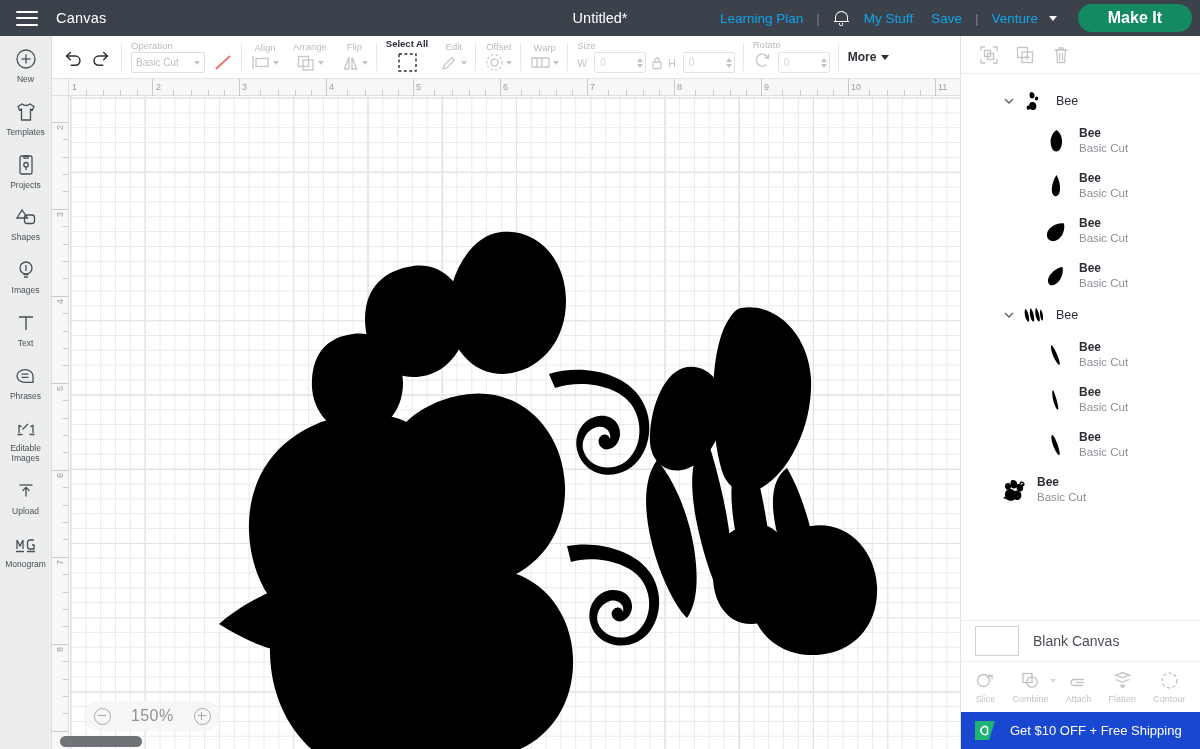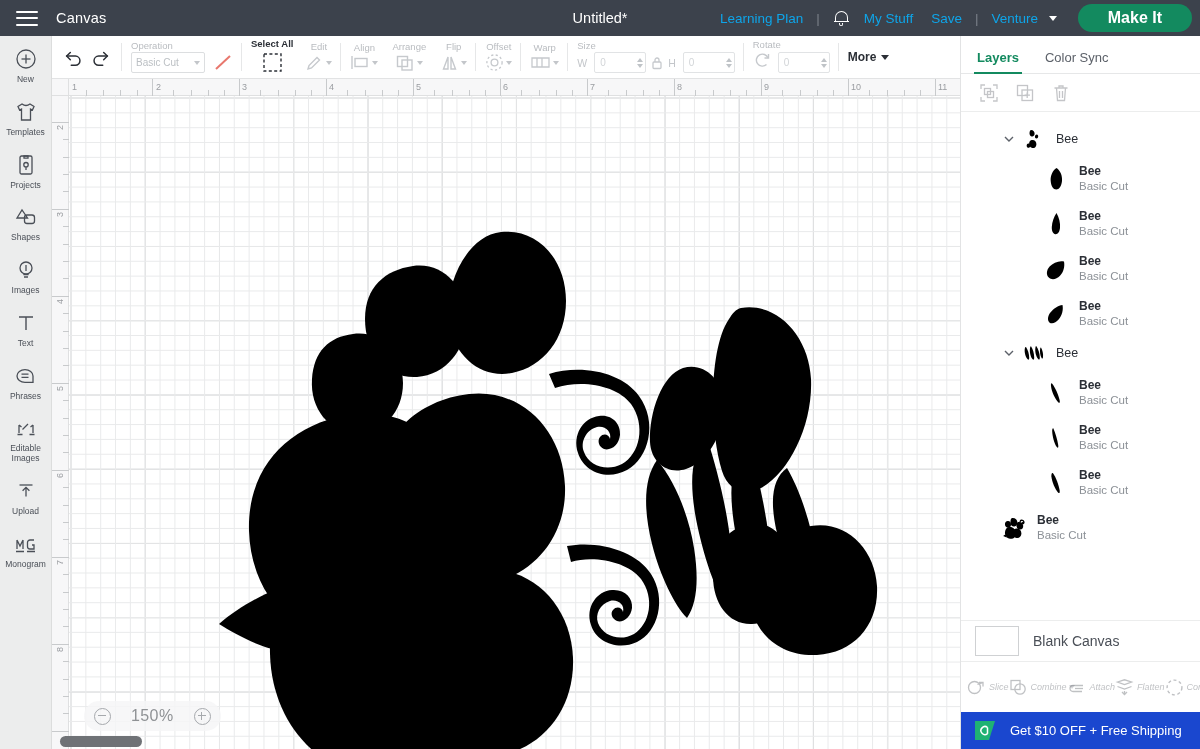--- a/index.html
+++ b/index.html
@@ -184,22 +184,22 @@
   .lsub { font-size: 11.5px; color: #8b9096; line-height: 1.35; }
   .lname.plain { font-weight: normal; font-size: 12.5px; color: #2b2f36; }
 
   .canvasrow { height: 42px; display: flex; align-items: center; padding-left: 14px;
     border-top: 1px solid #eceded; border-bottom: 1px solid #eceded; background: #fff; }
   .cvthumb { width: 44px; height: 30px; background: #fff; border: 1px solid #cfd1d3; }
   .cvlbl { font-size: 14px; color: #4a4f57; margin-left: 14px; }
 
   .actionbar { height: 50px; display: flex; align-items: center; justify-content: space-around;
     padding: 0 6px; background: #fff; }
-  .action { display: flex; flex-direction: row; align-items: center;
-    gap: 3px; cursor: pointer; opacity: .35; position: relative; font-style: italic; }
+  .action { display: flex; flex-direction: column; align-items: center;
+    gap: 3px; cursor: pointer; opacity: .35; position: relative; }
   .act-ico { height: 20px; display: flex; align-items: center; justify-content: center; }
   .act-lbl { font-size: 9px; color: #4a4f57; }
   .act-caret { width: 0; height: 0; border-left: 3px solid transparent;
     border-right: 3px solid transparent; border-top: 4px solid #8b9096;
     position: absolute; right: -8px; top: 8px; }
 
   .promo { height: 37px; background: #1a47cf; display: flex; align-items: center;
     padding-left: 14px; gap: 12px; cursor: pointer; }
   .promo-badge { width: 23px; height: 22px; flex: none; }
   .promo-txt { font-size: 13px; color: #fff; }
@@ -371,40 +371,20 @@
           <div class="swatch-line">
             <svg width="20" height="21" viewBox="0 0 20 21">
                 <line x1="3" y1="17" x2="17" y2="4" stroke="#e8776d" stroke-width="2"></line>
               </svg>
           </div>
         </div>
       </div>
     </div>
 
     <div class="tb-group bdr">
-      <div class="tb-stack" style="align-items:center;margin-right:12px">
-        <div class="tb-cap act">Select All</div>
-        <div class="ic-btn">
-          <svg width="21" height="21" viewBox="0 0 21 21" fill="none" stroke="#2b2f36" stroke-width="1.4" stroke-dasharray="3 2.4">
-            <rect x="2" y="2" width="17" height="17"></rect>
-          </svg>
-        </div>
-      </div>
-      <div class="tb-stack" style="align-items:center">
-        <div class="tb-cap ctr">Edit</div>
-        <div class="ic-cc">
-          <svg width="19" height="19" viewBox="0 0 19 19" fill="none" stroke="#c6c9cd" stroke-width="1.4">
-            <path d="M3 16 l1-3.5 L12 4.5 l2.5 2.5 L6.5 15 Z"></path>
-          </svg>
-          <span class="mini-caret"></span>
-        </div>
-      </div>
-    </div>
-
-    <div class="tb-group bdr">
       <div class="tb-stack" style="align-items:center;margin-right:14px">
         <div class="tb-cap ctr">Align</div>
         <div class="ic-cc">
           <svg width="20" height="17" viewBox="0 0 20 17" fill="none" stroke="#c6c9cd" stroke-width="1.4">
             <path d="M2 2 v13"></path>
               <rect x="5" y="4.5" width="12" height="8"></rect>
           </svg>
           <span class="mini-caret"></span>
         </div>
       </div>
@@ -417,20 +397,40 @@
           </svg>
           <span class="mini-caret"></span>
         </div>
       </div>
       <div class="tb-stack" style="align-items:center">
         <div class="tb-cap ctr">Flip</div>
         <div class="ic-cc">
           <svg width="19" height="18" viewBox="0 0 19 18" fill="none" stroke="#c6c9cd" stroke-width="1.4">
             <path d="M8 3 L3.5 15 h4.5 Z"></path>
               <path d="M11 3 L15.5 15 H11 Z"></path>
+          </svg>
+          <span class="mini-caret"></span>
+        </div>
+      </div>
+    </div>
+
+    <div class="tb-group bdr">
+      <div class="tb-stack" style="align-items:center;margin-right:12px">
+        <div class="tb-cap act">Select All</div>
+        <div class="ic-btn">
+          <svg width="21" height="21" viewBox="0 0 21 21" fill="none" stroke="#2b2f36" stroke-width="1.4" stroke-dasharray="3 2.4">
+            <rect x="2" y="2" width="17" height="17"></rect>
+          </svg>
+        </div>
+      </div>
+      <div class="tb-stack" style="align-items:center">
+        <div class="tb-cap ctr">Edit</div>
+        <div class="ic-cc">
+          <svg width="19" height="19" viewBox="0 0 19 19" fill="none" stroke="#c6c9cd" stroke-width="1.4">
+            <path d="M3 16 l1-3.5 L12 4.5 l2.5 2.5 L6.5 15 Z"></path>
           </svg>
           <span class="mini-caret"></span>
         </div>
       </div>
     </div>
 
     <div class="tb-group bdr">
       <div class="tb-stack" style="align-items:center">
         <div class="tb-cap ctr">Offset</div>
         <div class="ic-cc">
@@ -702,24 +702,20 @@
       <div class="zbtn plus"></div>
     </div>
 
     <div class="hscroll">
       <div class="hthumb"></div>
     </div>
   </div>
 
   <div class="panel">
 
-    <div class="ptabs">
-      <div class="ptab active">Layers</div>
-      <div class="ptab">Color Sync</div>
-    </div>
 
     <div class="ptools">
       <div class="ptool">
         <svg width="20" height="20" viewBox="0 0 20 20" fill="none" stroke="#4a4f57" stroke-width="1.3">
           <path d="M2 6 V2 h4 M18 6 V2 h-4 M2 14 v4 h4 M18 14 v4 h-4"></path>
           <rect x="5.5" y="5.5" width="6" height="6"></rect>
             <rect x="8.5" y="8.5" width="6" height="6"></rect>
         </svg>
       </div>
       <div class="ptool">

